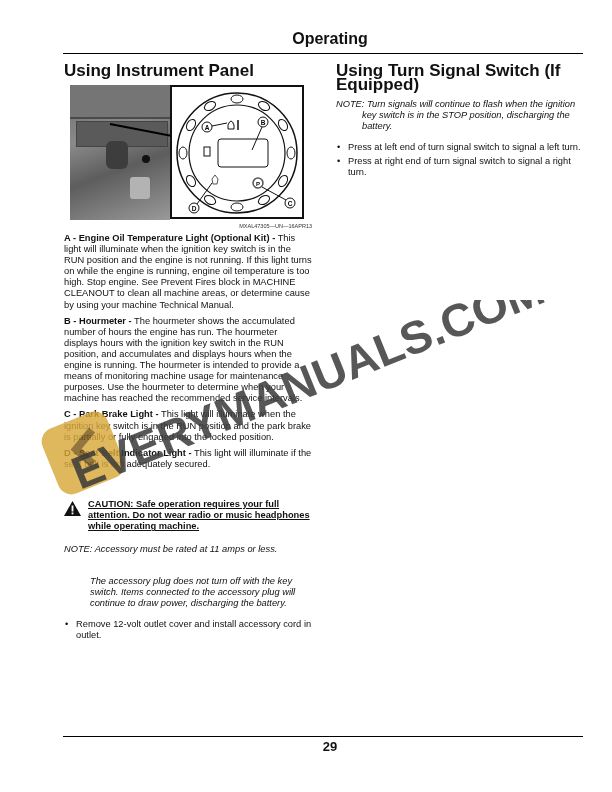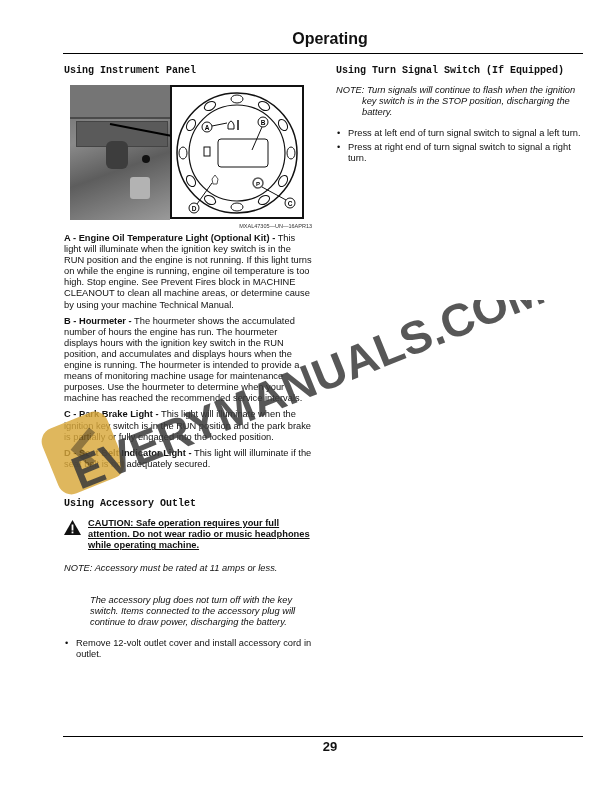--- a/index.html
+++ b/index.html
@@ -8,21 +8,21 @@
   .page-title { position:absolute; left:0; width:660px; top:30px; text-align:center;
                 font-size:16px; font-weight:bold; }
   .rule { position:absolute; left:63px; width:520px; height:1px; background:#000; }
   .rule.top { top:53px; }
   .rule.bottom { top:736px; }
   .page-num { position:absolute; left:0; width:660px; top:739px; text-align:center;
               font-size:13px; font-weight:bold; }
   .col { position:absolute; font-size:9.3px; line-height:11.1px; }
   .col.left { left:64px; width:248px; top:64px; }
   .col.right { left:336px; width:248px; top:64px; }
-  h2 { font-size:10px; font-weight:bold; margin:0 0 7px 0; line-height:14px;font-family:Liberation Mono, monospace; }
+  h2 { font-size:17px; font-weight:bold; margin:0 0 7px 0; line-height:14px; }
   p { margin:0 0 5px 0; }
   .figure { position:relative; width:248px; height:148px; margin-top:4px; }
   .photo { position:absolute; left:6px; top:0; width:100px; height:135px;
            background:linear-gradient(160deg,#6a6a6a 0%,#8a8a8a 35%,#5d5d5d 60%,#9a9a9a 100%); }
   .photo .seat { position:absolute; left:0; top:0; width:100px; height:32px; background:#757575; border-bottom:2px solid #4a4a4a; }
   .photo .dash { position:absolute; left:6px; top:36px; width:90px; height:24px; background:#5a5a5a; border:1px solid #444; }
   .photo .knob { position:absolute; left:36px; top:56px; width:22px; height:28px; background:#3d3d3d; border-radius:6px; }
   .photo .hole { position:absolute; left:72px; top:70px; width:8px; height:8px; background:#111; border-radius:50%; }
   .photo .pedal { position:absolute; left:60px; top:92px; width:20px; height:22px; background:#b3b3b3; border-radius:3px; }
   .leader { position:absolute; left:46px; top:38px; width:62px; height:2px; background:#000; transform:rotate(11deg); transform-origin:left center; }
@@ -101,21 +101,20 @@
     <div class="fig-id">MXAL47305—UN—16APR13</div>
   </div>
 
   <p><span class="bold">A - Engine Oil Temperature Light (Optional Kit) -</span><span> This light will illuminate when the ignition key switch is in the RUN position and the engine is not running. If this light turns on while the engine is running, engine oil temperature is too high. Stop engine. See Prevent Fires block in MACHINE CLEANOUT to clean all machine areas, or determine cause by using your machine Technical Manual.</span></p>
   <p><span class="bold">B - Hourmeter -</span><span> The hourmeter shows the accumulated number of hours the engine has run. The hourmeter displays hours with the ignition key switch in the RUN position, and accumulates and displays hours when the engine is running. The hourmeter is intended to provide a means of monitoring machine usage for maintenance purposes. Use the hourmeter to determine when your machine has reached the recommended service intervals.</span></p>
   <p><span class="bold">C - Park Brake Light -</span><span> This light will illuminate when the ignition key switch is in the RUN position and the park brake is partially or fully engaged into the locked position.</span></p>
   <p><span class="bold">D - Seat Belt Indicator Light -</span><span> This light will illuminate if the seat belt is not adequately secured.</span></p>
 
   <div class="gap-sec"></div>
 
-  <h2>Using Accessory Outlet</h2>
   <div class="caution">
     <svg class="tri" width="17" height="15" viewBox="0 0 17 15">
       <polygon points="8.5,0 17,15 0,15" fill="#111"></polygon>
       <rect x="7.6" y="4.5" width="1.8" height="6" fill="#fff"></rect>
       <rect x="7.6" y="11.5" width="1.8" height="1.8" fill="#fff"></rect>
     </svg>
     <div class="txt">CAUTION: Safe operation requires your full attention. Do not wear radio or music headphones while operating machine.</div>
   </div>
   <p class="note">NOTE: Accessory must be rated at 11 amps or less.</p>
   <p class="note-indent">The accessory plug does not turn off with the key switch. Items connected to the accessory plug will continue to draw power, discharging the battery.</p>

